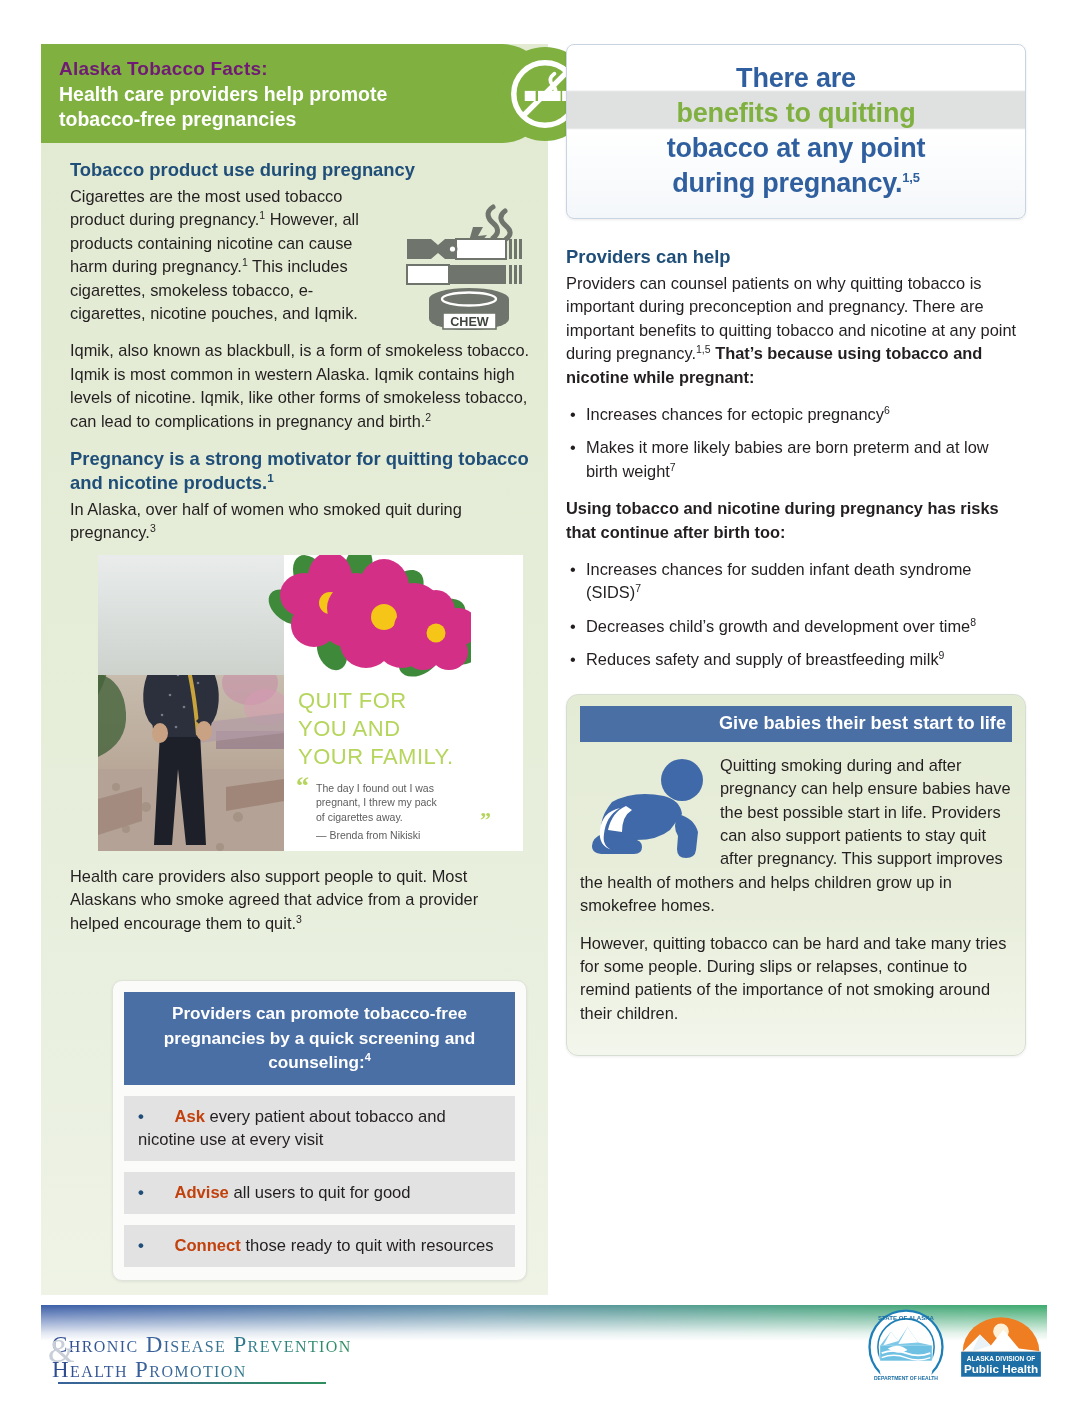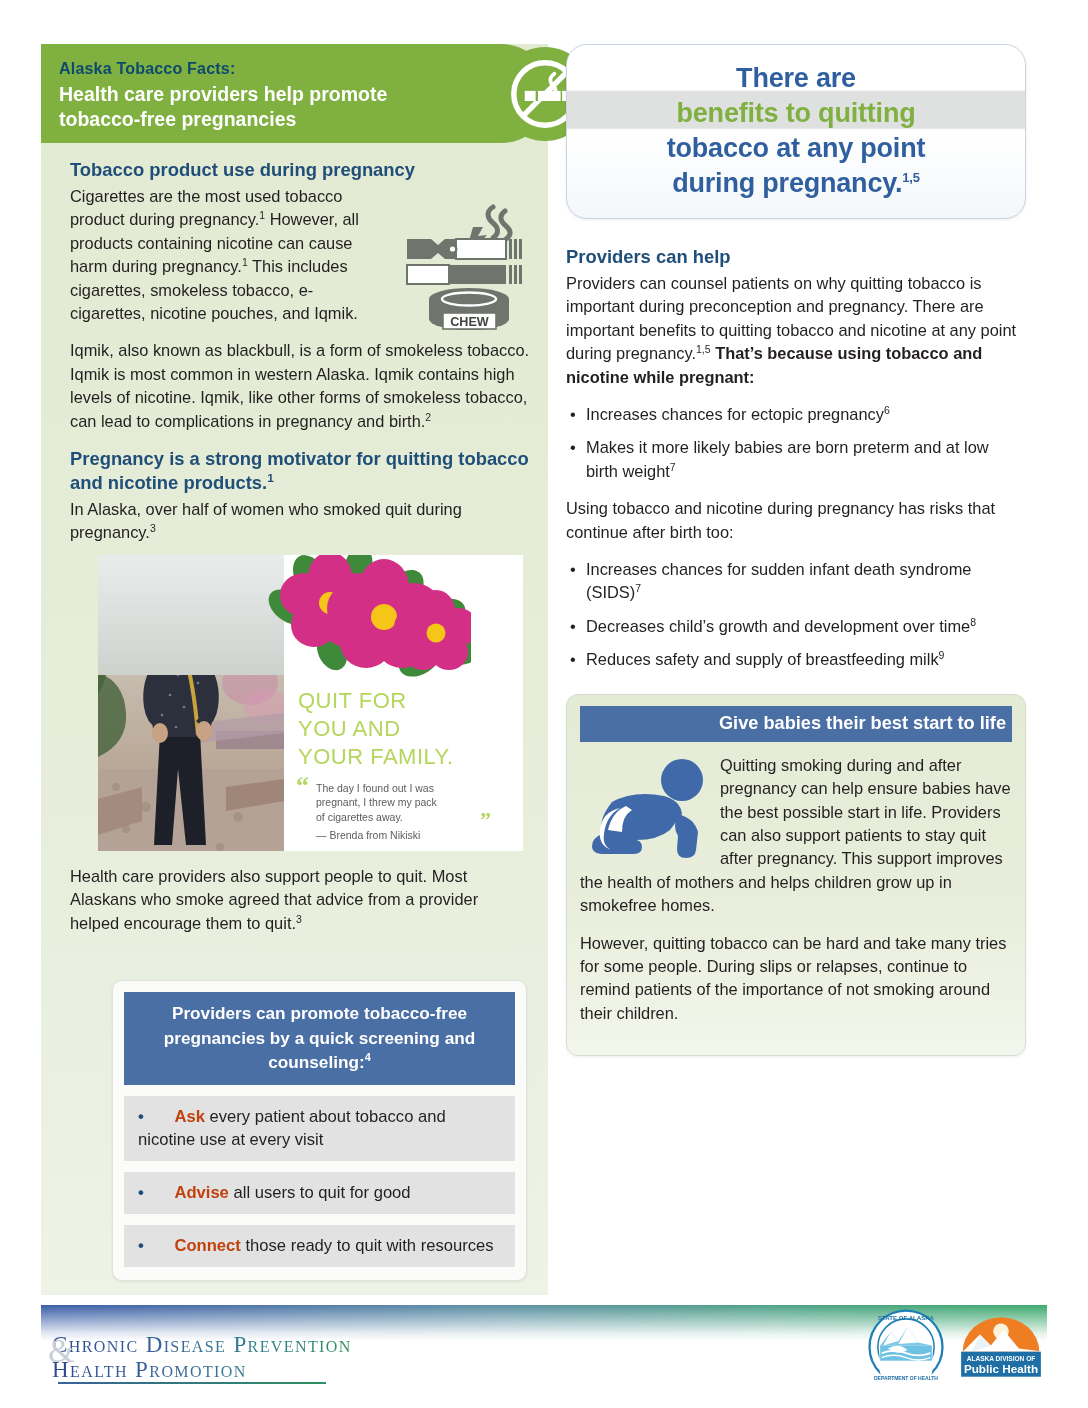--- a/index.html
+++ b/index.html
@@ -38,22 +38,22 @@
     background: #7fb040;
     border-radius: 0 46px 46px 0;
   }
   .header-green-titles {
     position: absolute;
     left: 18px;
     top: 12px;
     width: 420px;
   }
   .hg-line1 {
-    color: #0c4a6e;
-    font-size: 16px;
+    color: #701a75;
+    font-size: 19px;
     font-weight: bold;
     letter-spacing: .2px;
     line-height: 26px;
   }
   .hg-line2, .hg-line3 {
     color: #ffffff;
     font-size: 19.5px;
     font-weight: bold;
     line-height: 25px;
   }
@@ -197,21 +197,21 @@
   .right-col {
     position: absolute;
     left: 566px;
     top: 44px;
     width: 460px;
   }
   .callout {
     position: relative;
     width: 460px;
     border: 1px solid #c9d4e2;
-    border-radius: 21px;
+    border-radius: 8px;
     background: linear-gradient(180deg,#ffffff 0%, #ffffff 26%, #dfe0e0 27%, #dfe0e0 48%, #ffffff 49%, #f4f7fa 100%);
     padding: 16px 14px 17px 14px;
     box-sizing: border-box;
     text-align: center;
     box-shadow: 0 1px 3px rgba(0,0,0,.08);
   }
   .callout .l1, .callout .l3, .callout .l4 {
     color: #2f5f9e;
     font-size: 27px;
     font-weight: bold;
@@ -243,21 +243,21 @@
     font-size: 16.4px;
     line-height: 23.4px;
     margin-bottom: 10px;
   }
   ul.blist li:before {
     content: "•";
     position: absolute;
     left: 4px;
     top: 0;
   }
-  p.lead-bold { font-weight: normal; }
+  p.lead-bold { font-weight: bold; }
 
   
   .baby-box {
     margin-top: 22px;
     width: 460px;
     border: 1px solid #d6ddd1;
     border-radius: 12px;
     background: linear-gradient(180deg,#e4ebd5 0%, #e8eedb 60%, #f3f6ec 100%);
     padding: 11px 13px 16px 13px;
     box-sizing: border-box;

